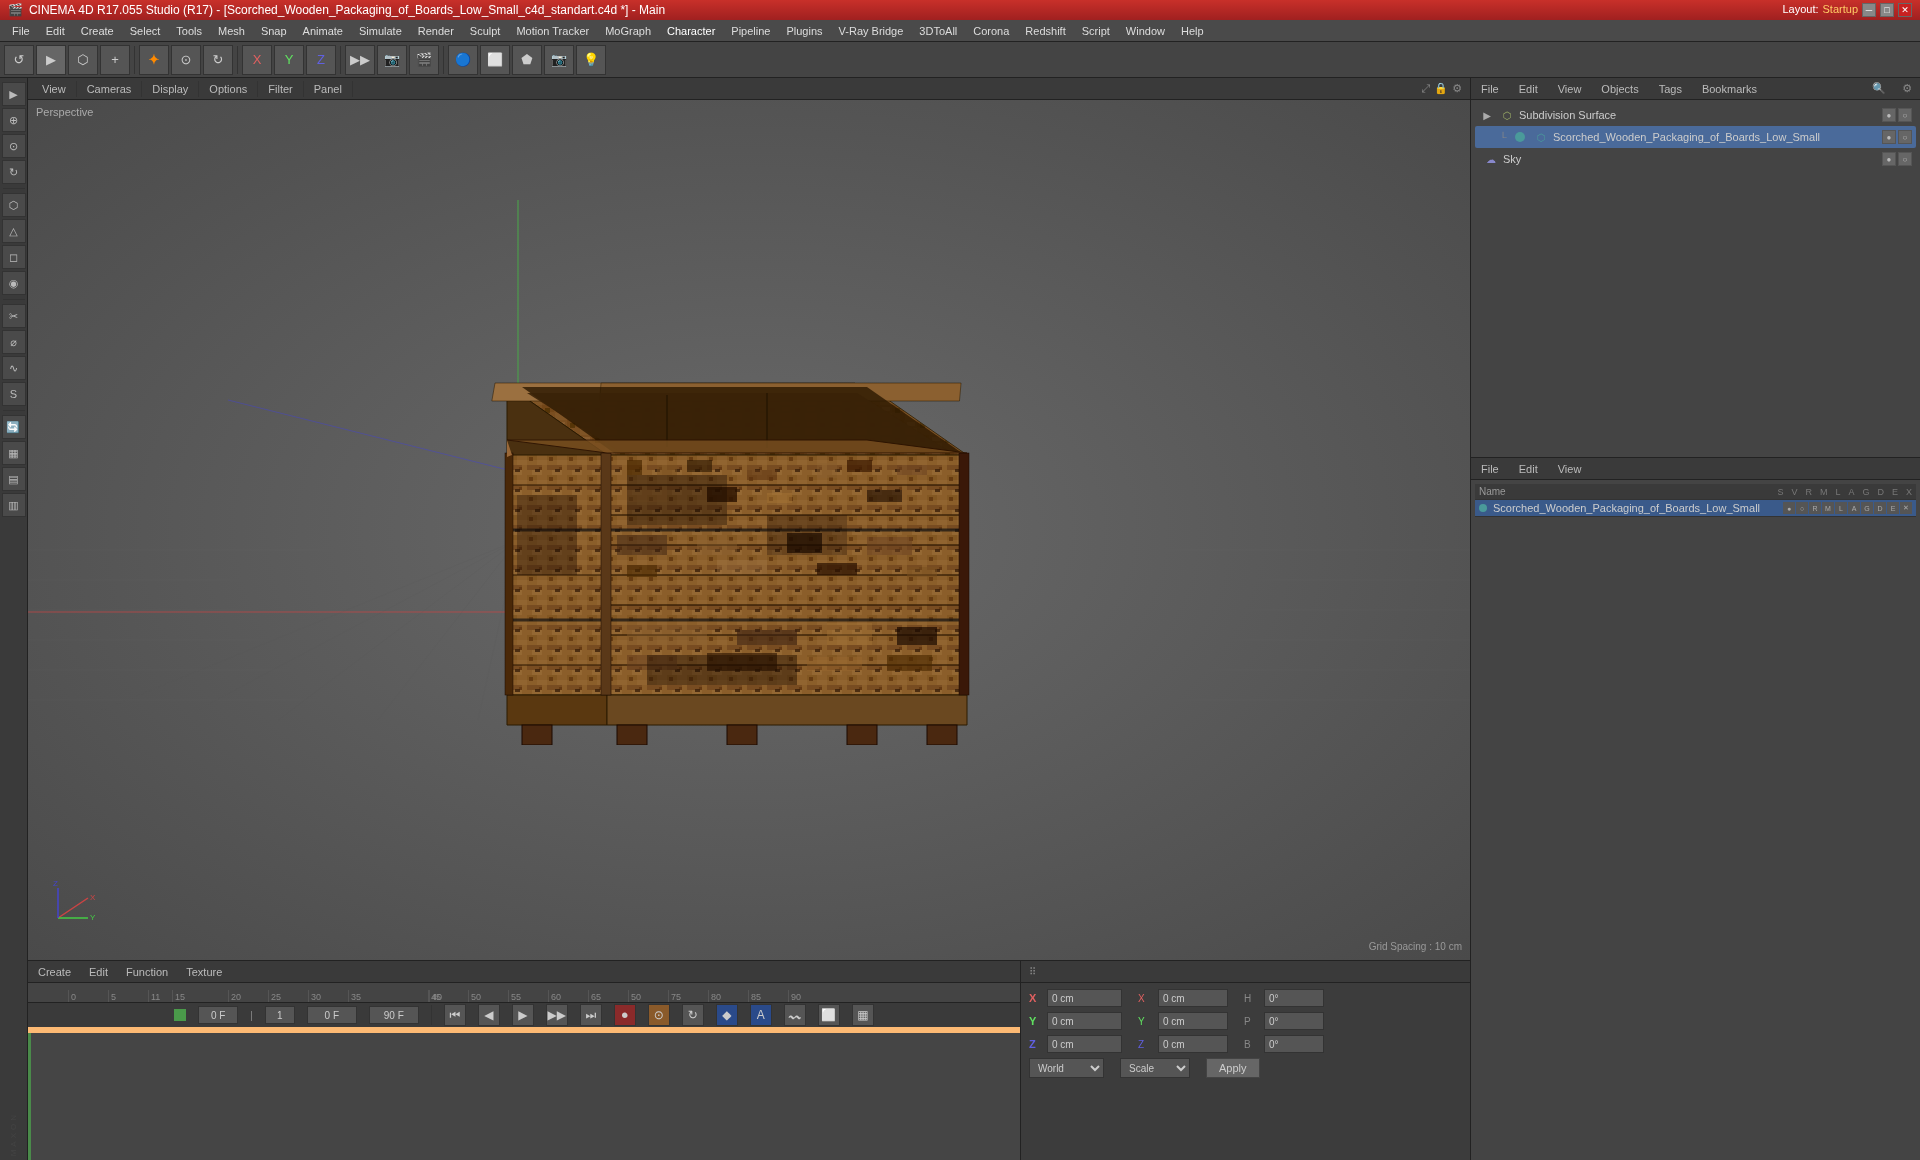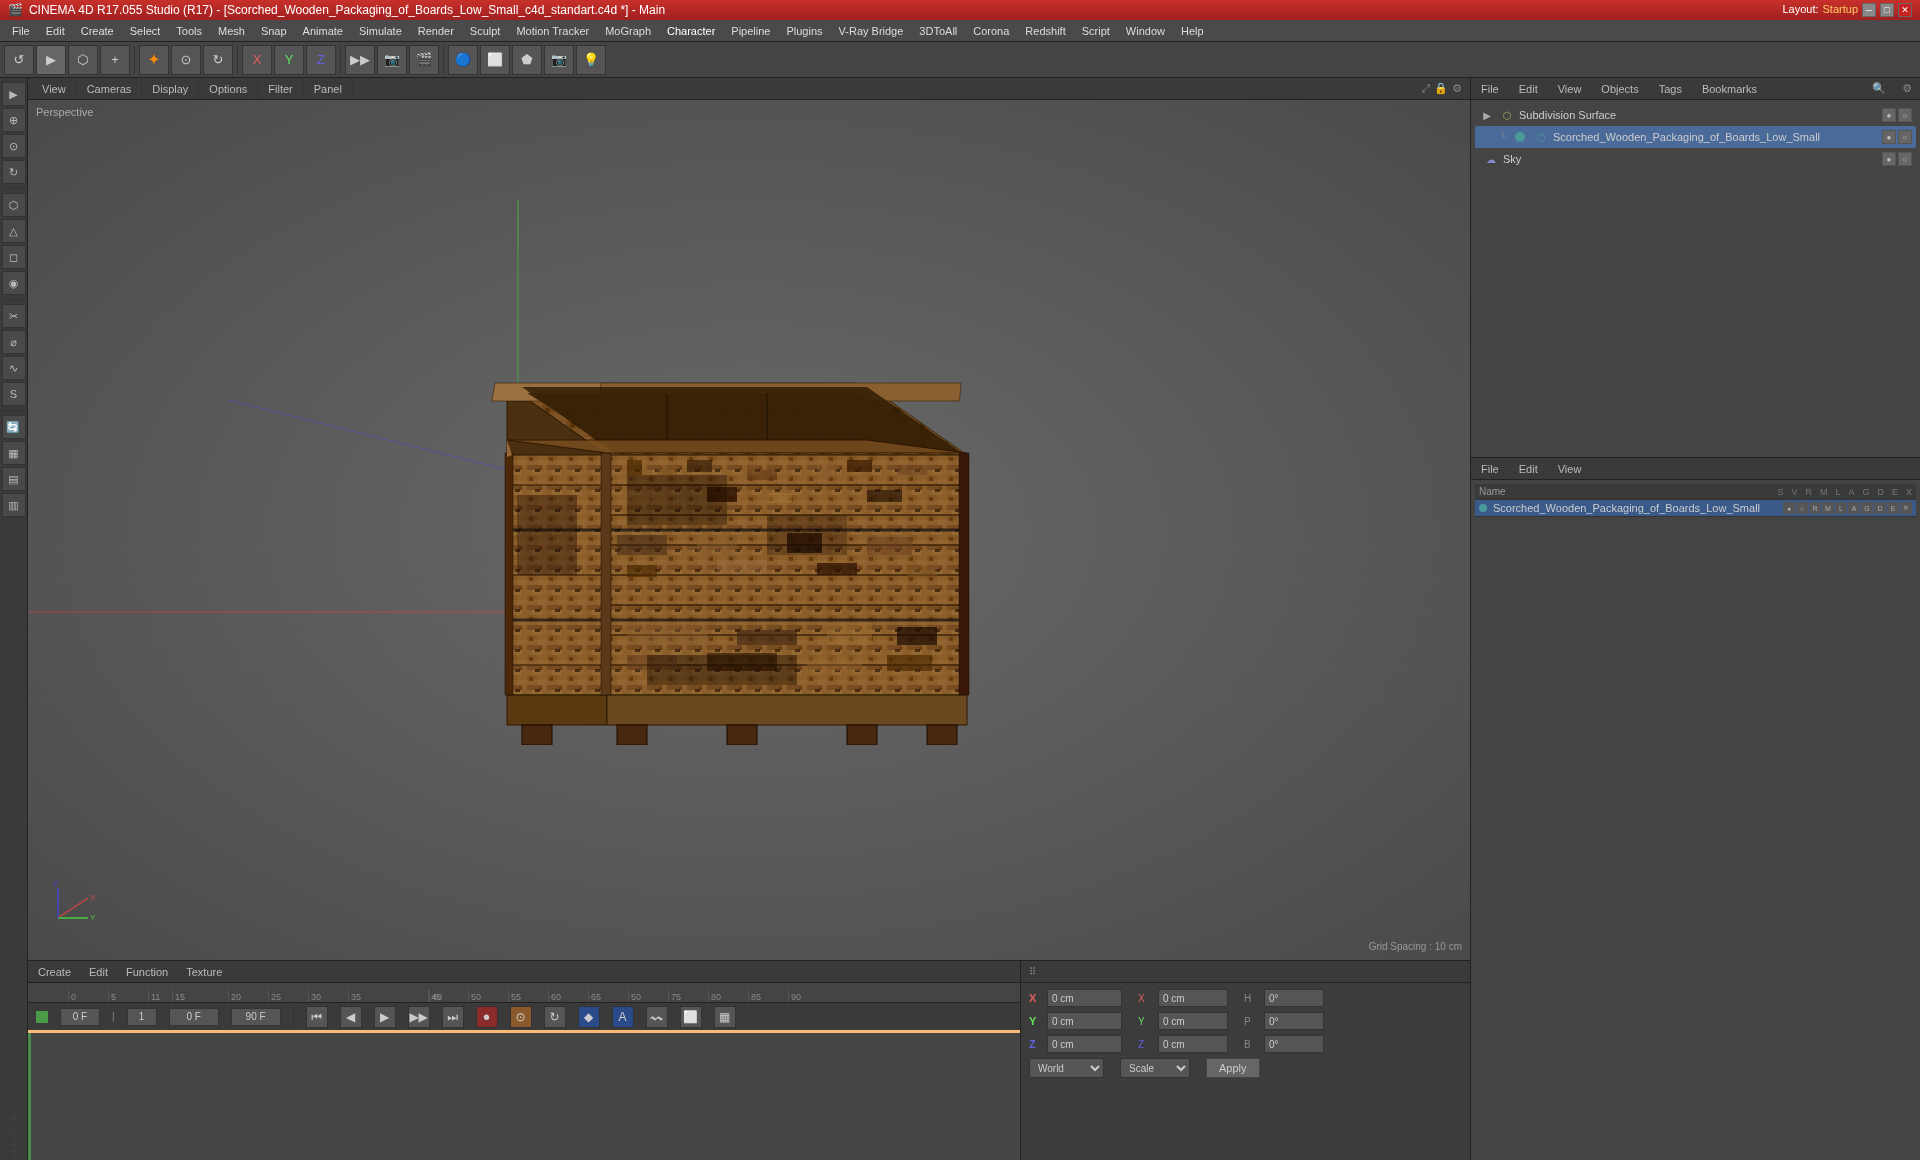--- a/index.html
+++ b/index.html
@@ -312,21 +312,22 @@
       padding: 2px 2px 0;
     }
 
     #timeline-controls {
       height: 30px;
       background: #3a3a3a;
       display: flex;
       align-items: center;
       padding: 0 8px;
       gap: 12px;
-      border-bottom: 3px solid #fdba74;
+      border-bottom: 6px solid #fdba74;
+      justify-content: center;
     }
     .timeline-input {
       width: 40px; height: 18px;
       background: #555;
       border: 1px solid #333;
       color: #ccc;
       font-size: 10px;
       text-align: center;
     }
     .timeline-btn {

